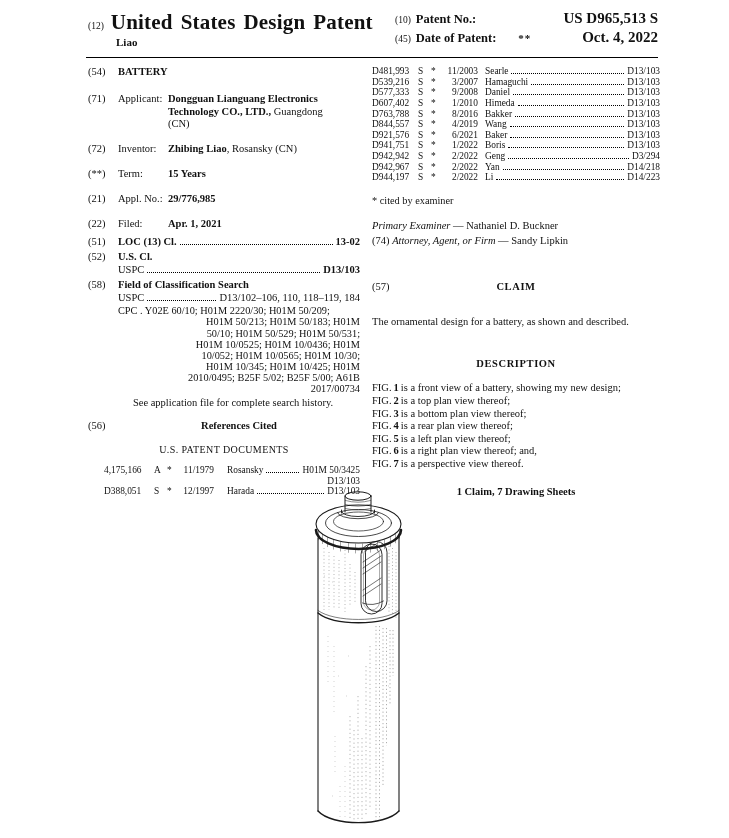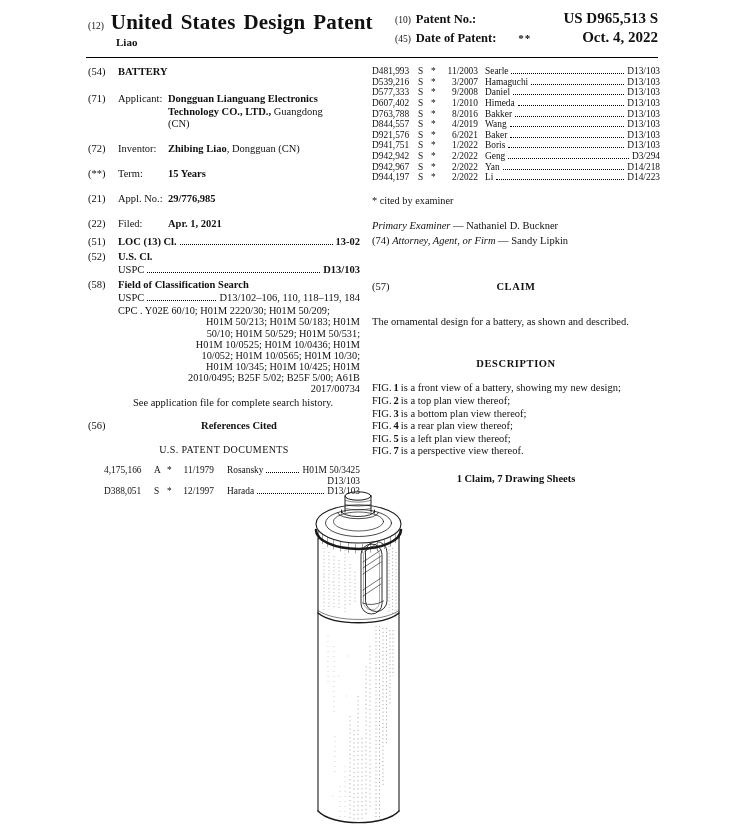--- a/index.html
+++ b/index.html
@@ -105,21 +105,21 @@
       <div class="econt kv">
         <span class="klabel">Applicant:</span>
         <div class="kval narrow"><span class="b">Dongguan Lianguang Electronics Technology CO., LTD.,</span><span> Guangdong (CN)</span></div>
       </div>
     </div>
 
     <div class="entry m12">
       <span class="enum">(72)</span>
       <div class="econt kv">
         <span class="klabel">Inventor:</span>
-        <div class="kval"><span class="b">Zhibing Liao</span><span>, Dongguan (CN)</span></div>
+        <div class="kval"><span class="b">Zhibing Liao</span><span>, Rosansky (CN)</span></div>
       </div>
     </div>
 
     <div class="entry m12">
       <span class="enum">(**)</span>
       <div class="econt kv">
         <span class="klabel">Term:</span>
         <div class="kval b">15 Years</div>
       </div>
     </div>
@@ -338,20 +338,21 @@
     <div class="descrow">
       <span class="sechead">DESCRIPTION</span>
     </div>
 
     <div class="figlines">
       <div class="figline"><span>FIG.</span><span class="fn">1</span><span>is a front view of a battery, showing my new design;</span></div>
       <div class="figline"><span>FIG.</span><span class="fn">2</span><span>is a top plan view thereof;</span></div>
       <div class="figline"><span>FIG.</span><span class="fn">3</span><span>is a bottom plan view thereof;</span></div>
       <div class="figline"><span>FIG.</span><span class="fn">4</span><span>is a rear plan view thereof;</span></div>
       <div class="figline"><span>FIG.</span><span class="fn">5</span><span>is a left plan view thereof;</span></div>
+      <div class="figline"><span>FIG.</span><span class="fn">6</span><span>is a right plan view thereof; and,</span></div>
       <div class="figline"><span>FIG.</span><span class="fn">7</span><span>is a perspective view thereof.</span></div>
     </div>
 
     <div class="sheets">1 Claim, 7 Drawing Sheets</div>
   </div>
 
   <svg class="fig" viewBox="0 0 156 352" aria-label="battery perspective drawing">
     <g stroke="#1a1a1a" fill="none" stroke-linecap="round">
 
       <ellipse cx="70" cy="10" rx="13" ry="4.2" stroke-width="1"></ellipse>

